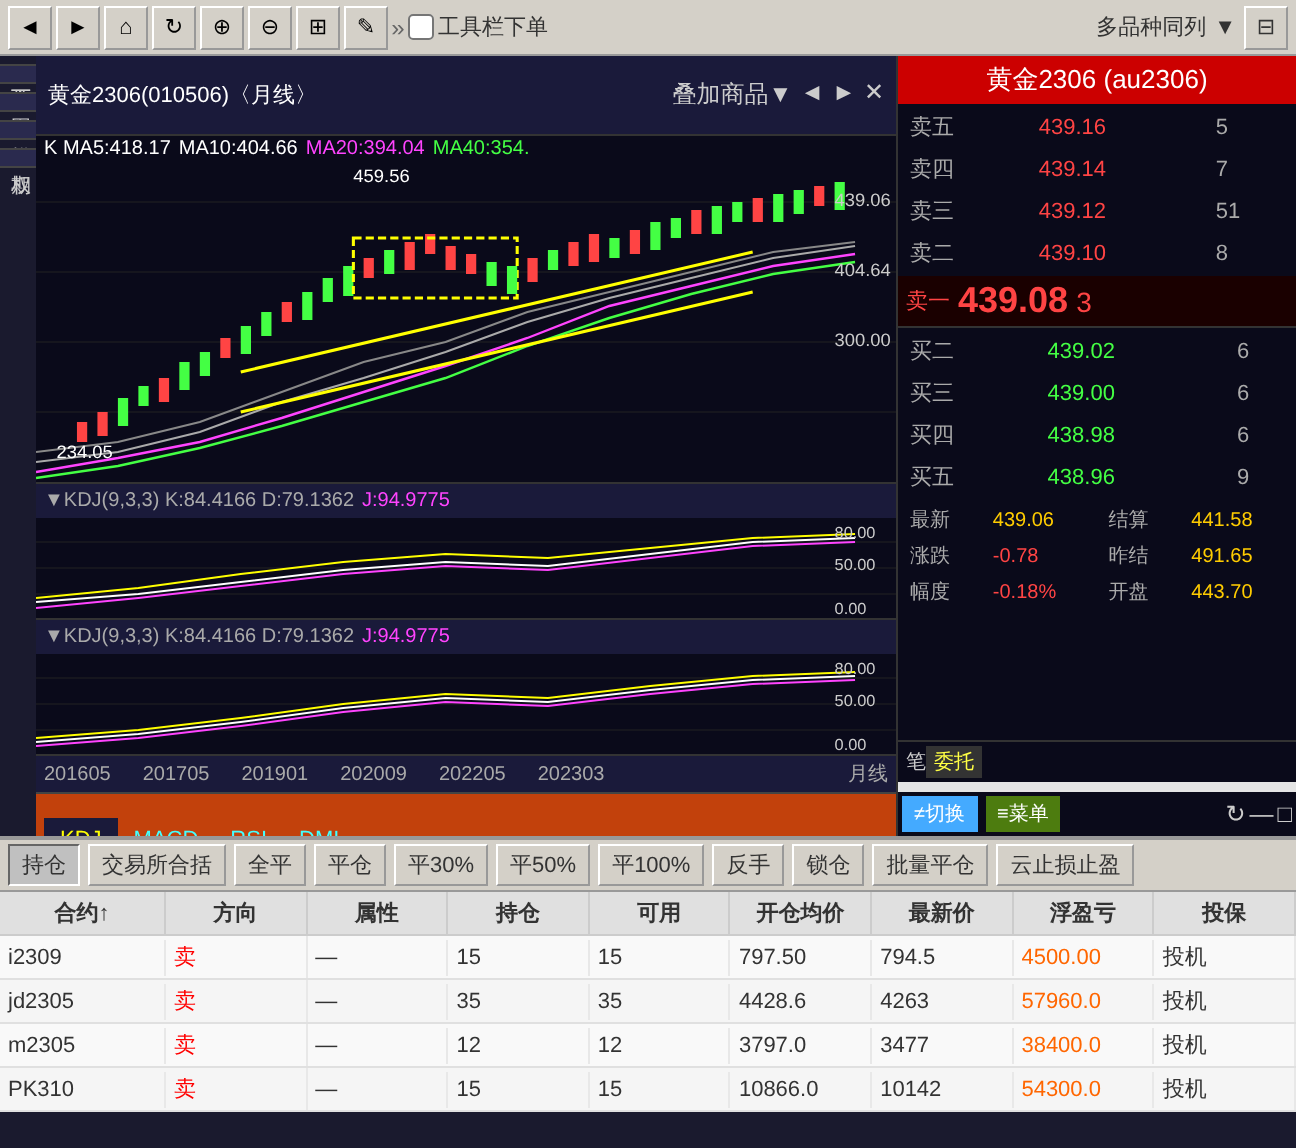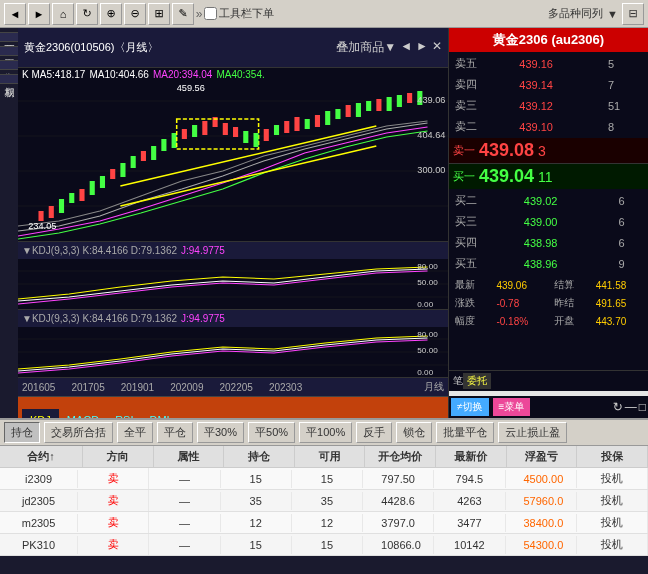--- a/index.html
+++ b/index.html
@@ -140,21 +140,21 @@
       background: #0a0a1a;
       border-left: 1px solid #333;
       display: flex;
       flex-direction: column;
     }
     .right-title {
       background: #cc0000;
       color: #fff;
       text-align: center;
       font-size: 13px;
-      font-weight: bold;
+      font-weight: normal;
       padding: 3px 0;
     }
     .ask-table, .bid-table {
       width: 100%;
       font-size: 11px;
     }
     .ask-table td, .bid-table td {
       padding: 2px 4px;
       color: #ccc;
     }
@@ -222,21 +222,21 @@
     }
     .switch-btn {
       background: #44aaff;
       color: #fff;
       font-size: 10px;
       padding: 2px 6px;
       cursor: pointer;
       border: none;
     }
     .menu-btn {
-      background: #ec4899;
+      background: #4d7c0f;
       color: #fff;
       font-size: 10px;
       padding: 2px 6px;
       cursor: pointer;
       border: none;
     }
 
     
     .trading-panel {
       background: #f0f0f0;
@@ -291,24 +291,23 @@
     .th-cell:first-child { flex: 1.2; }
 
     .trading-row {
       display: flex;
       border-bottom: 1px solid #e0e0e0;
       font-size: 11px;
       align-items: center;
     }
     .trading-row:nth-child(even) { background: #f9f9f9; }
     .td-cell {
-      padding: 3px 18px;
+      padding: 3px 4px;
       border-right: 1px solid #e8e8e8;
       flex: 1;
-      text-align: center;
       color: #333;
       overflow: hidden;
     }
     .td-cell:first-child { flex: 1.2; }
     .td-cell.red { color: #ff0000; }
     .td-cell.orange { color: #ff6600; }
   </style>
 </head>
 <body>
 
@@ -515,25 +514,20 @@
     </tbody>
       </table>
 
     <div class="sell-one-row">
       <span class="sell-one-label">卖一</span>
       <span class="sell-one-price">439.08</span>
       <span class="sell-one-qty">3</span>
     </div>
     <div class="price-divider"></div>
 
-    <div class="buy-one-row">
-      <span class="buy-one-label">买一</span>
-      <span class="buy-one-price">439.04</span>
-      <span class="buy-one-qty">11</span>
-    </div>
 
     <table class="bid-table">
       <tbody>
           <tr>
         <td style="color:#aaa">买二</td>
         <td class="price">439.02</td>
         <td style="color:#aaa">6</td>
       </tr>
       <tr>
         <td style="color:#aaa">买三</td>

